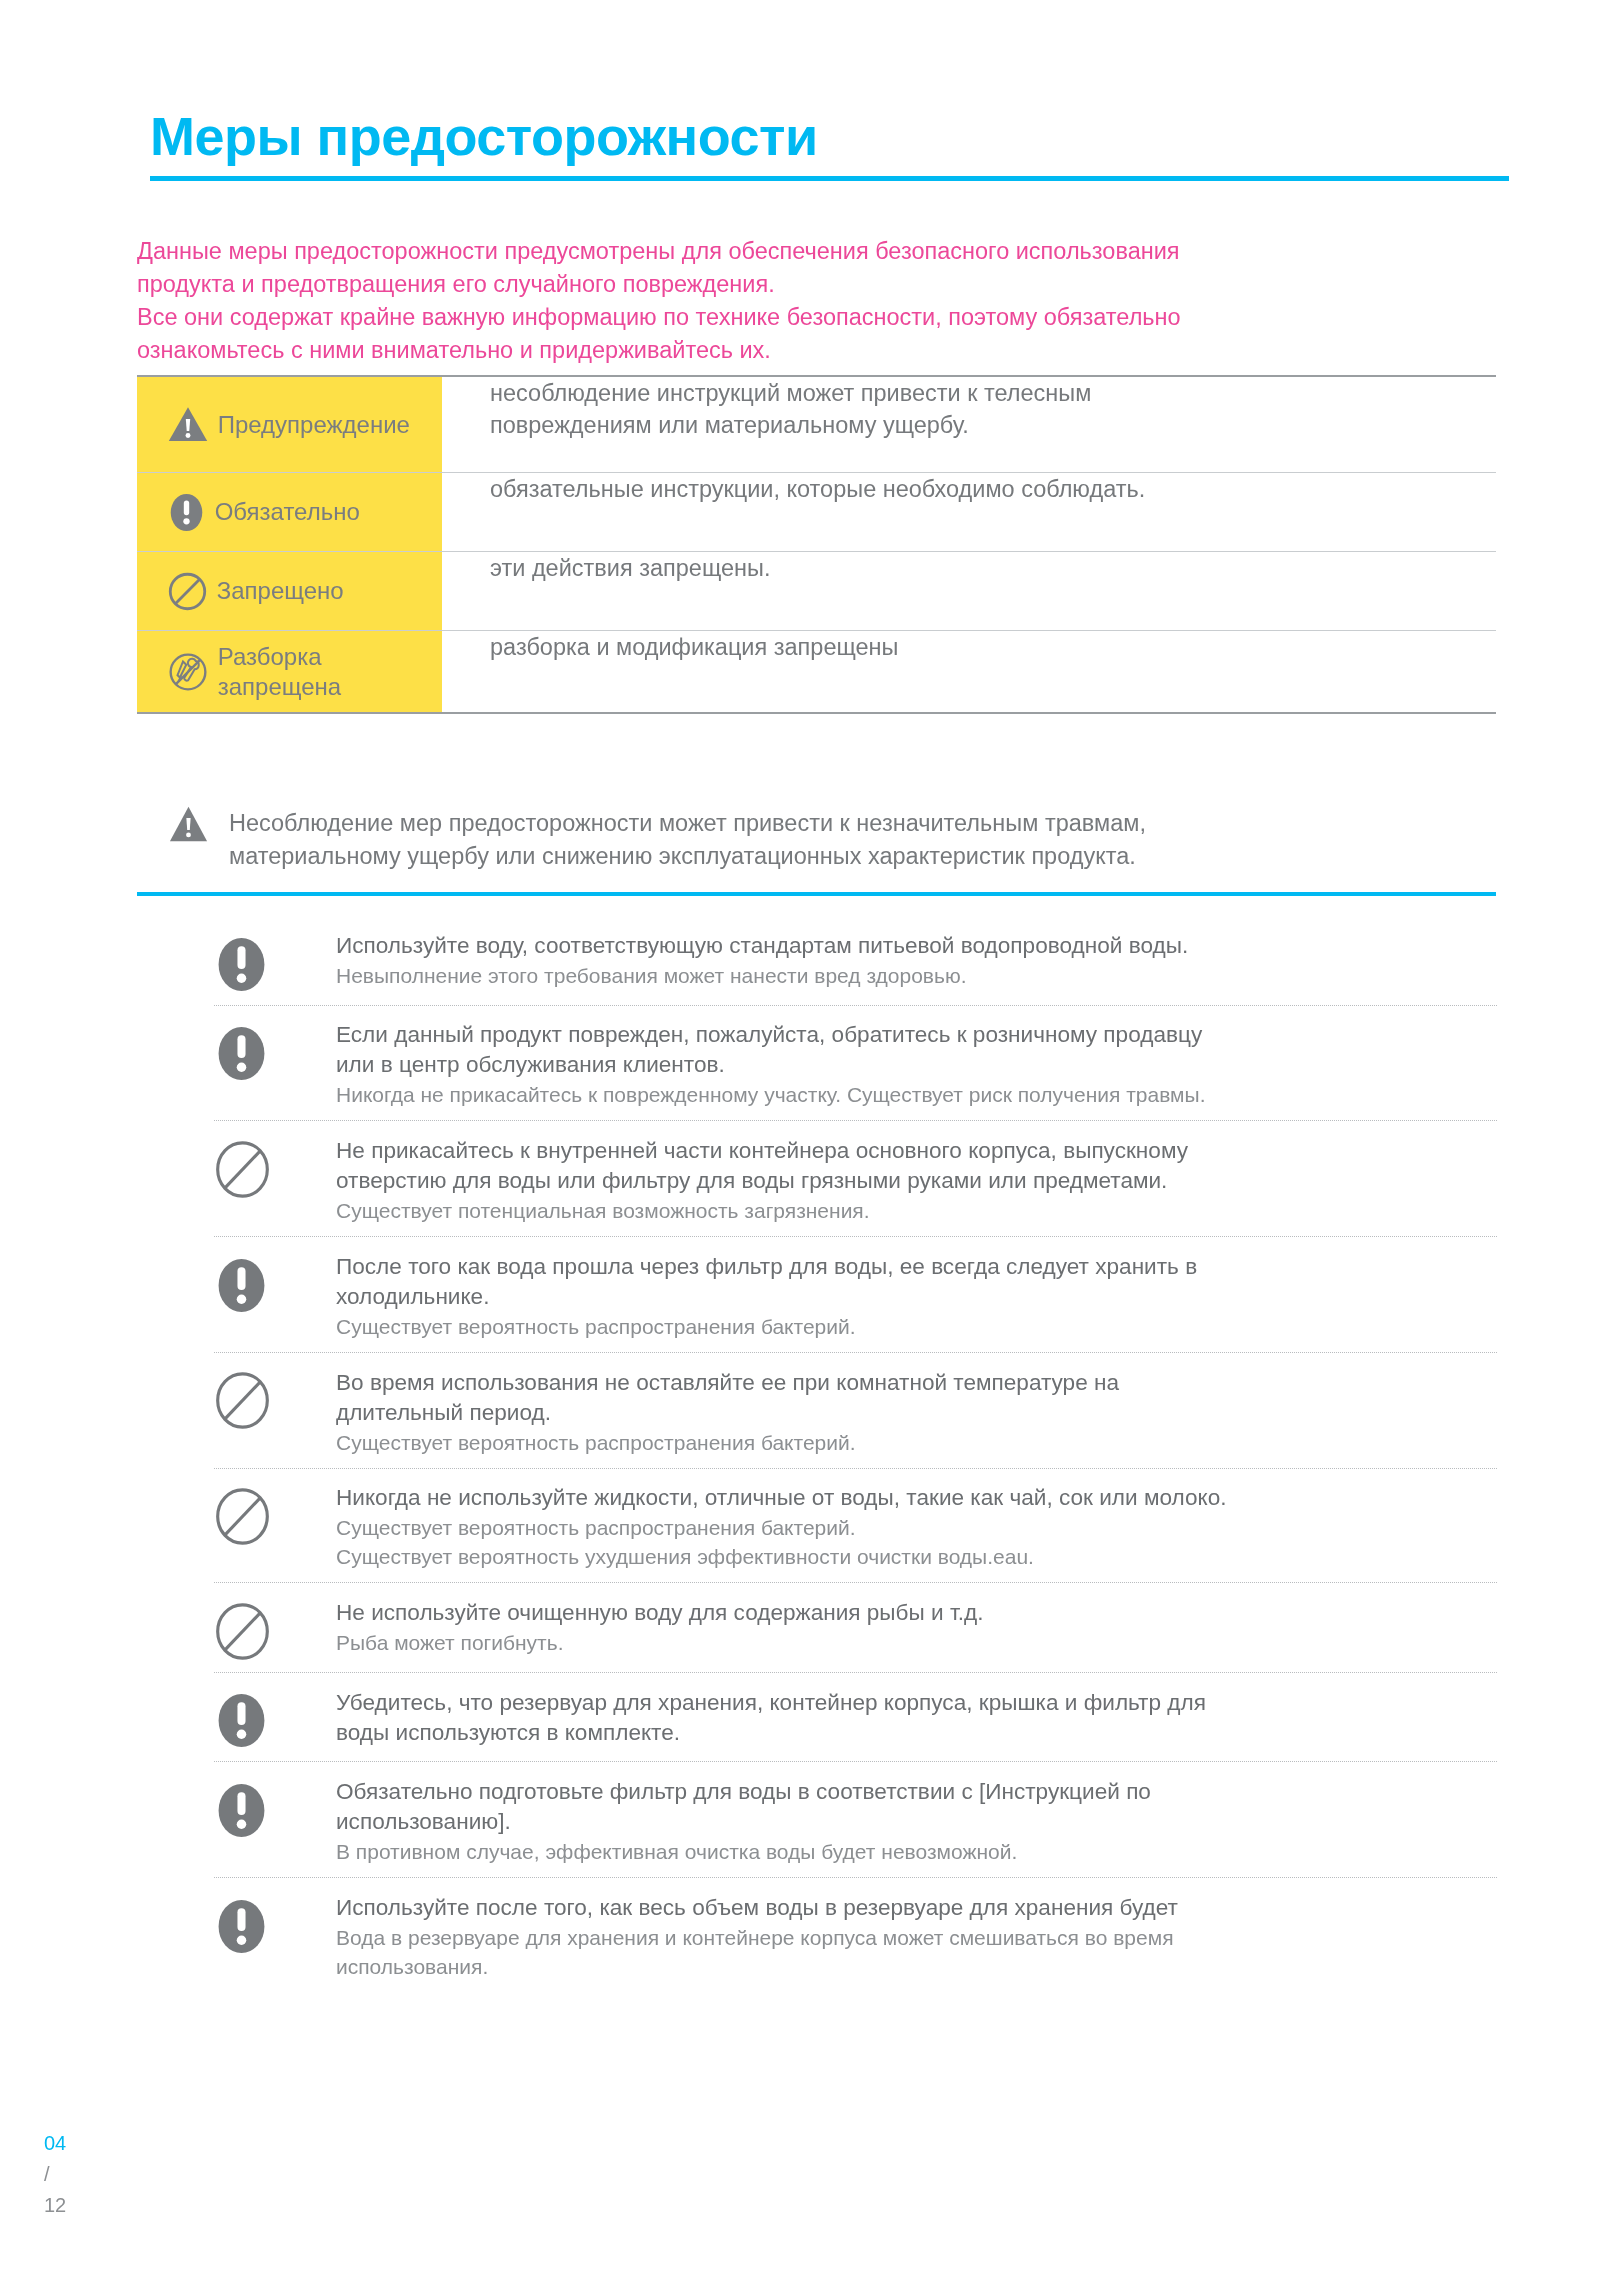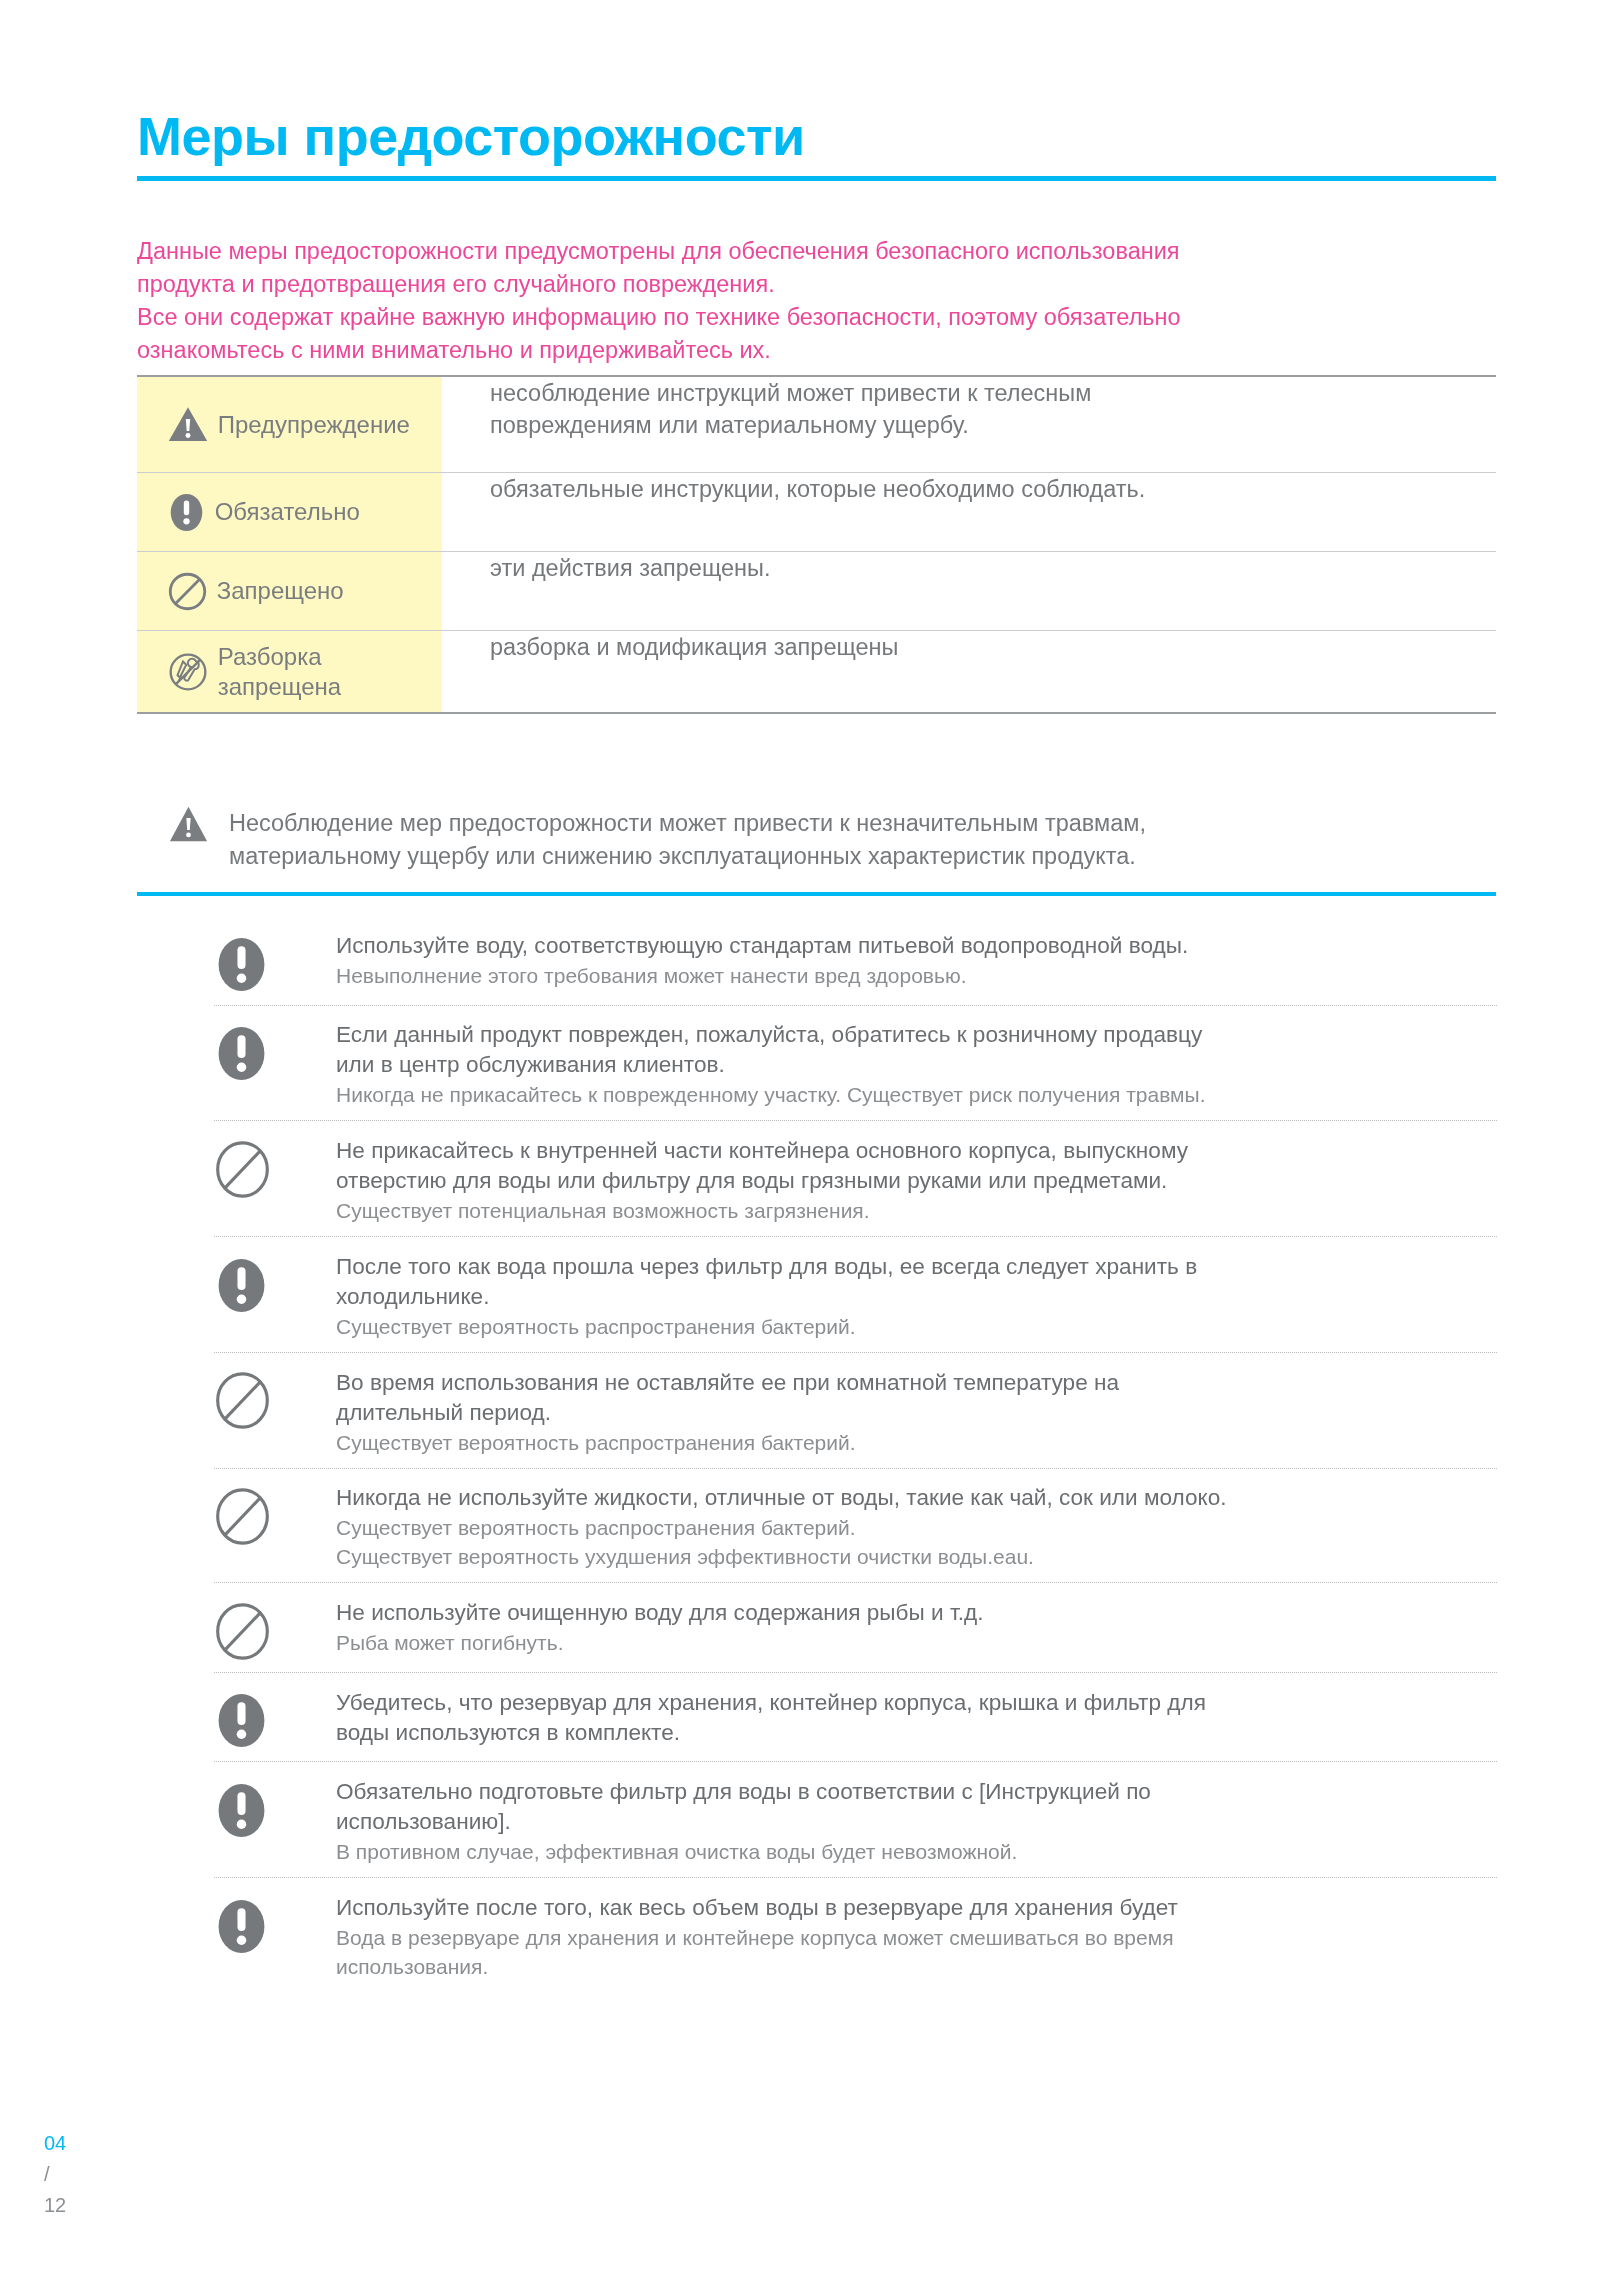--- a/index.html
+++ b/index.html
@@ -18,21 +18,21 @@
 
   
   .page {
     position: absolute;
     inset: 0;
   }
 
   
   .title-wrap {
     position: absolute;
-    left: 137px;
+    left: 150px;
     top: 109px;
     width: 1359px;
   }
   .page-title {
     font-size: 54px;
     font-weight: bold;
     color: #00b9f2;
     letter-spacing: -0.5px;
     line-height: 1.0;
     margin: 0;
@@ -69,21 +69,21 @@
   .legend-row {
     display: flex;
     align-items: stretch;
     border-bottom: 0.9px solid #c9cdd0;
   }
   .legend-row:last-child { border-bottom: none; }
 
   .legend-label {
     width: 305px;
     flex: 0 0 305px;
-    background: #fef9c3;
+    background: #fde047;
     display: flex;
     align-items: center;
     gap: 9.2px;
     padding: 0 0 0 29.5px;
     box-sizing: border-box;
   }
   .legend-label .lbl {
     font-size: 24px;
     color: #7a7d80;
     line-height: 29.5px;

